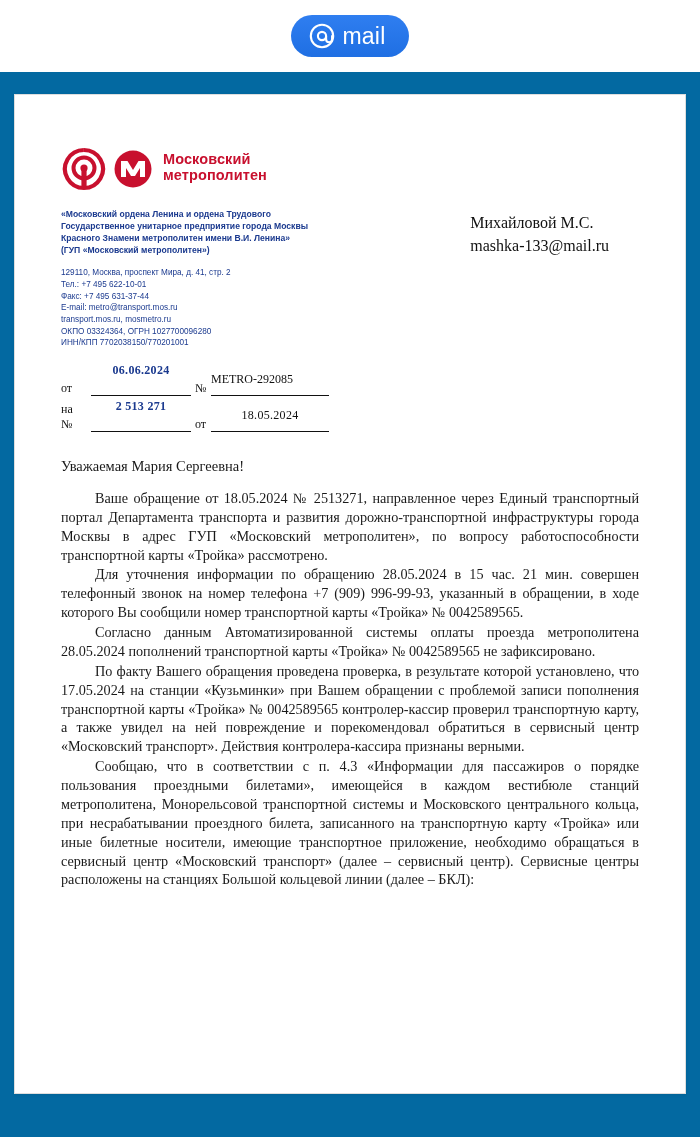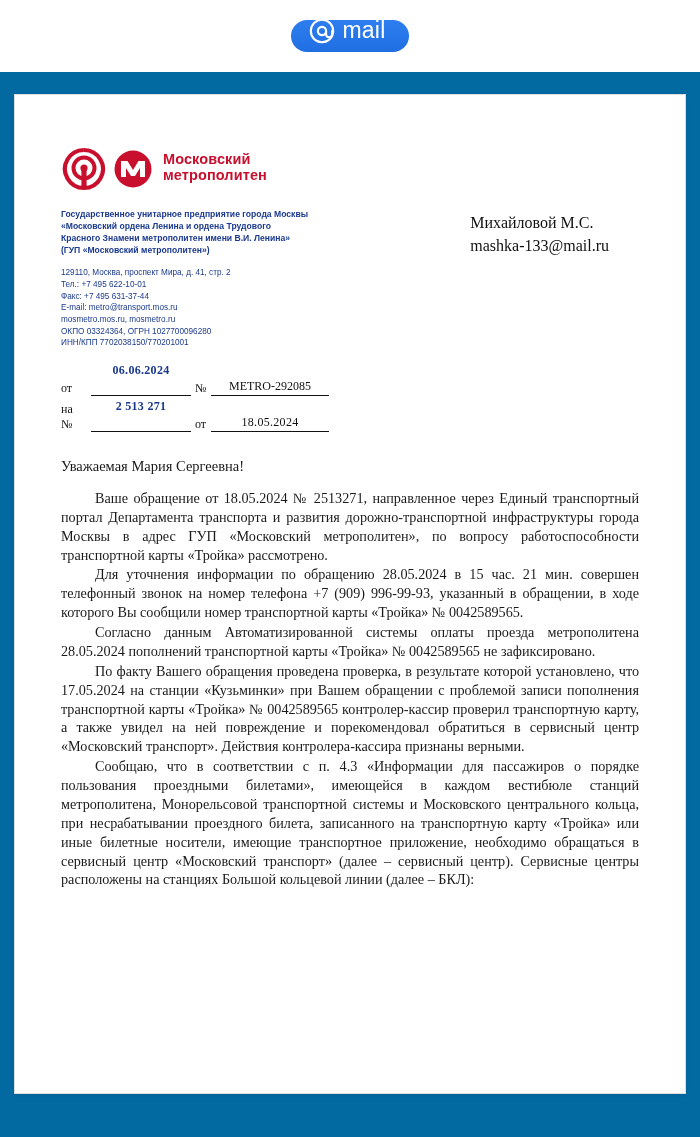--- a/index.html
+++ b/index.html
@@ -18,27 +18,27 @@
     flex-direction: column;
   }
 
   
   .brandbar {
     height: 72px;
     background: #ffffff;
     display: flex; align-items: center; justify-content: center;
   }
   .mail-pill {
-    display: inline-flex; align-items: flex-end; gap: 8px;
+    display: inline-flex; align-items: flex-start; gap: 8px;
     background: #1a73e8;
     background: linear-gradient(180deg,#2f7ef0 0%,#1f6fe3 100%);
     color: #fff;
     border-radius: 22px;
     padding: 8px 24px 8px 18px;
-    height: 32px;
+    height: 42px;
   }
   .at-circle {
     width: 26px; height: 26px;
     display: inline-flex; align-items: center; justify-content: center;
     font-size: 22px; line-height: 1;
     color: #ffffff;
     font-family: "DejaVu Sans", sans-serif;
   }
   .mail-word {
     font-size: 23px;
@@ -148,23 +148,22 @@
     text-align: center;
     color: #1b3a8f;
     font-weight: 700;
     letter-spacing: .3px;
     padding-bottom: 17px;
   }
   .ref-val.dark { color: #111; font-weight: 400; }
   .ref-no {
     border-bottom: 1px solid #111;
     min-width: 118px;
-    text-align: center;
     color: #111;
-    padding-bottom: 1px;
+    padding-bottom: 8px;
   }
 
   .greeting {
     text-align: left;
     font-size: 14.5px;
     margin: 26px 0 14px 0;
     font-family: "Liberation Serif", serif;
   }
   .body-par {
     text-align: justify;
@@ -231,32 +230,32 @@
           </div>
         </div>
 
         <div class="addressee" style="top:64px; right:30px;">
           <div>Михайловой М.С.</div>
           <div>mashka-133@mail.ru</div>
         </div>
       </div>
 
       <div class="org-block">
+        <div>«Московский ордена Ленина и ордена Трудового</div>
         <div>Государственное унитарное предприятие города Москвы</div>
-        <div>«Московский ордена Ленина и ордена Трудового</div>
         <div>Красного Знамени метрополитен имени В.И. Ленина»</div>
         <div>(ГУП «Московский метрополитен»)</div>
       </div>
 
       <div class="contact-block">
         <div>129110, Москва, проспект Мира, д. 41, стр. 2</div>
         <div>Тел.: +7 495 622-10-01</div>
         <div>Факс: +7 495 631-37-44</div>
         <div>E-mail: metro@transport.mos.ru</div>
-        <div>mosmetro.mos.ru, mosmetro.ru</div>
+        <div>transport.mos.ru, mosmetro.ru</div>
         <div>ОКПО 03324364, ОГРН 1027700096280</div>
         <div>ИНН/КПП 7702038150/770201001</div>
       </div>
 
       <div class="refs">
         <div class="ref-line">
           <span class="ref-lbl">от</span>
           <span class="ref-val">06.06.2024</span>
           <span class="ref-lbl" style="width:12px;">№</span>
           <span class="ref-no">METRO-292085</span>

